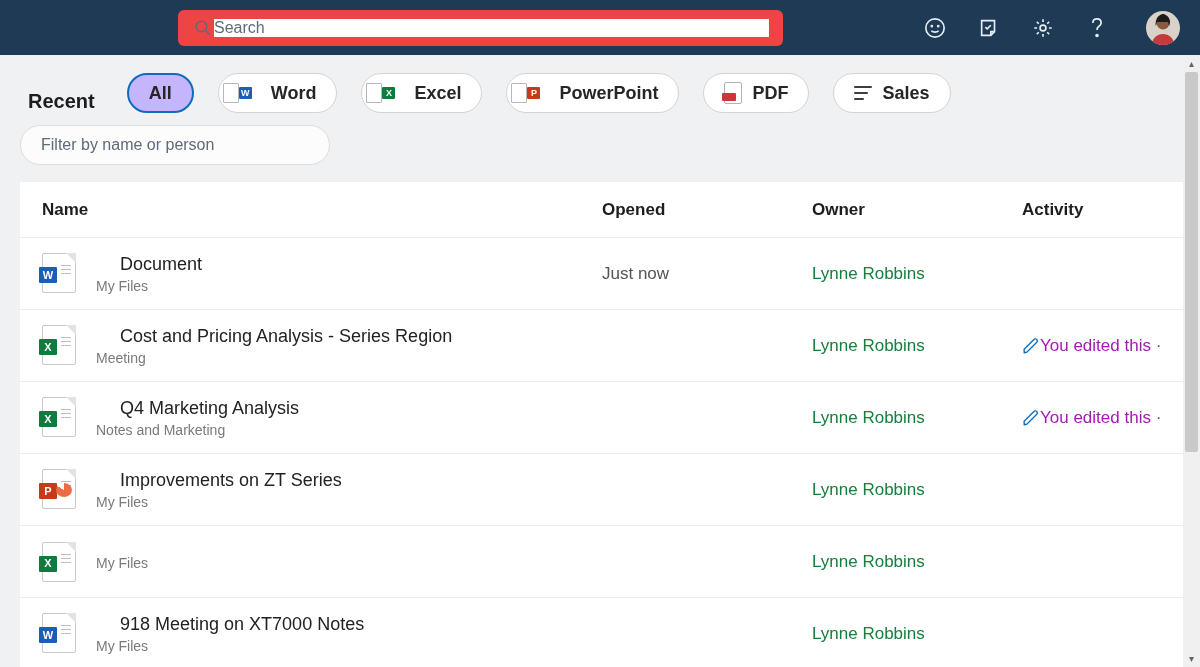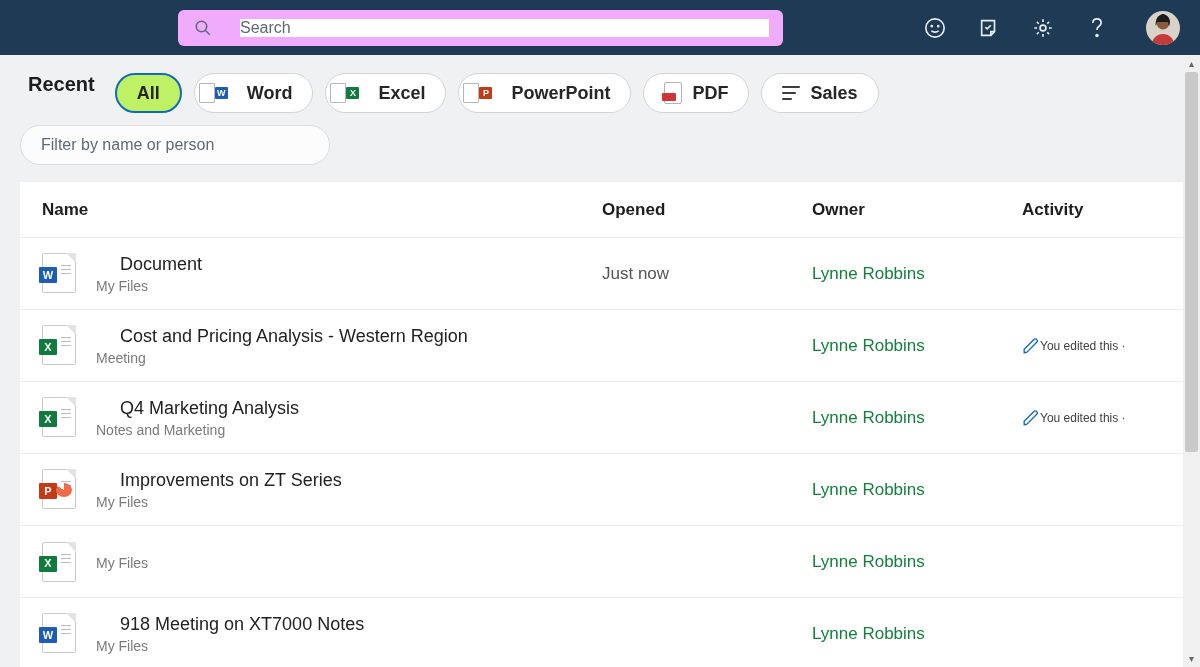--- a/index.html
+++ b/index.html
@@ -20,26 +20,26 @@
       height: 55px;
       background: #1e3a54;
       display: flex;
       align-items: center;
       padding: 0 20px;
     }
     .search-box {
       margin-left: 158px;
       width: 605px;
       height: 36px;
-      background: #f0abfc;
+      background: #ef4444;
       border-radius: 6px;
       display: flex;
       align-items: center;
       padding: 0 14px;
-      gap: 26px;
+      gap: 0;
     }
     .search-box input {
       border: none;
       outline: none;
       flex: 1;
       font-size: 16px;
       color: #333;
     }
     .search-box input::placeholder { color: #5e6a78; }
     .header-right {
@@ -63,22 +63,22 @@
       border-radius: 50%;
       overflow: hidden;
       margin-left: 6px;
     }
     .avatar svg { display: block; }
 
     
     .filter-bar {
       padding: 18px 28px 0;
       display: flex;
-      align-items: flex-start;
-      gap: 12px;
+      align-items: flex-end;
+      gap: 24px;
     }
     .recent-label {
       font-size: 20px;
       font-weight: 600;
       color: #1d1d1d;
       margin-right: 8px;
     }
     .pill {
       height: 40px;
       border-radius: 20px;
@@ -88,21 +88,21 @@
       align-items: center;
       padding: 0 20px;
       gap: 10px;
       font-size: 18px;
       font-weight: 600;
       color: #262626;
       cursor: pointer;
     }
     .pill.active {
       border: 2px solid #0f6cbd;
-      background: #bef264;
+      background: #c4b5fd;
     }
     .pill-icon {
       width: 22px;
       height: 20px;
       position: relative;
       flex-shrink: 0;
     }
     .app-badge {
       position: relative;
       width: 22px;
@@ -230,21 +230,21 @@
     }
     .ftext .fname {
       font-size:18px;color:#222;line-height:1.3;margin-left:24px;
     }
     .ftext .floc {
       font-size:14px;color:#7a7a7a;margin-top:2px;
     }
     .opened{font-size:17px;color:#545454;}
     .owner{font-size:17px;color:#15803d;}
     .activity{
-      display:flex;align-items:center;gap:0;font-size:12px;color:#404040;
+      display:flex;align-items:center;gap:0;font-size:17px;color:#a21caf;
     }
     .pen-icon{width:18px;height:18px;}
 
     
     .scrollbar {
       position:absolute;right:0;top:55px;bottom:0;width:17px;background:#f0f0f0;
     }
     .scroll-up,.scroll-down{
       width:17px;height:17px;display:flex;align-items:center;justify-content:center;color:#666;font-size:10px;
       cursor:pointer;
@@ -393,21 +393,21 @@
             <div class="lines">
               <i></i>
               <i></i>
               <i></i>
             </div>
             <div class="tile excel">
               <span>X</span>
             </div>
           </div>
           <div class="ftext">
-            <div class="fname">Cost and Pricing Analysis - Western Region</div>
+            <div class="fname">Cost and Pricing Analysis - Series Region</div>
             <div class="floc">Meeting</div>
           </div>
         </div>
         <div class="opened"></div>
         <div class="owner">Lynne Robbins</div>
         <div class="activity">
           <svg class="pen-icon" viewBox="0 0 24 24" fill="none" stroke="#0f6cbd" stroke-width="1.8">
             <path d="M3 21l3.5-.8L20 6.7c.8-.8.8-2 0-2.8l-.9-.9c-.8-.8-2-.8-2.8 0L2.8 16.5 3 21z"></path>
           </svg>
           <span>You edited this ·</span>

